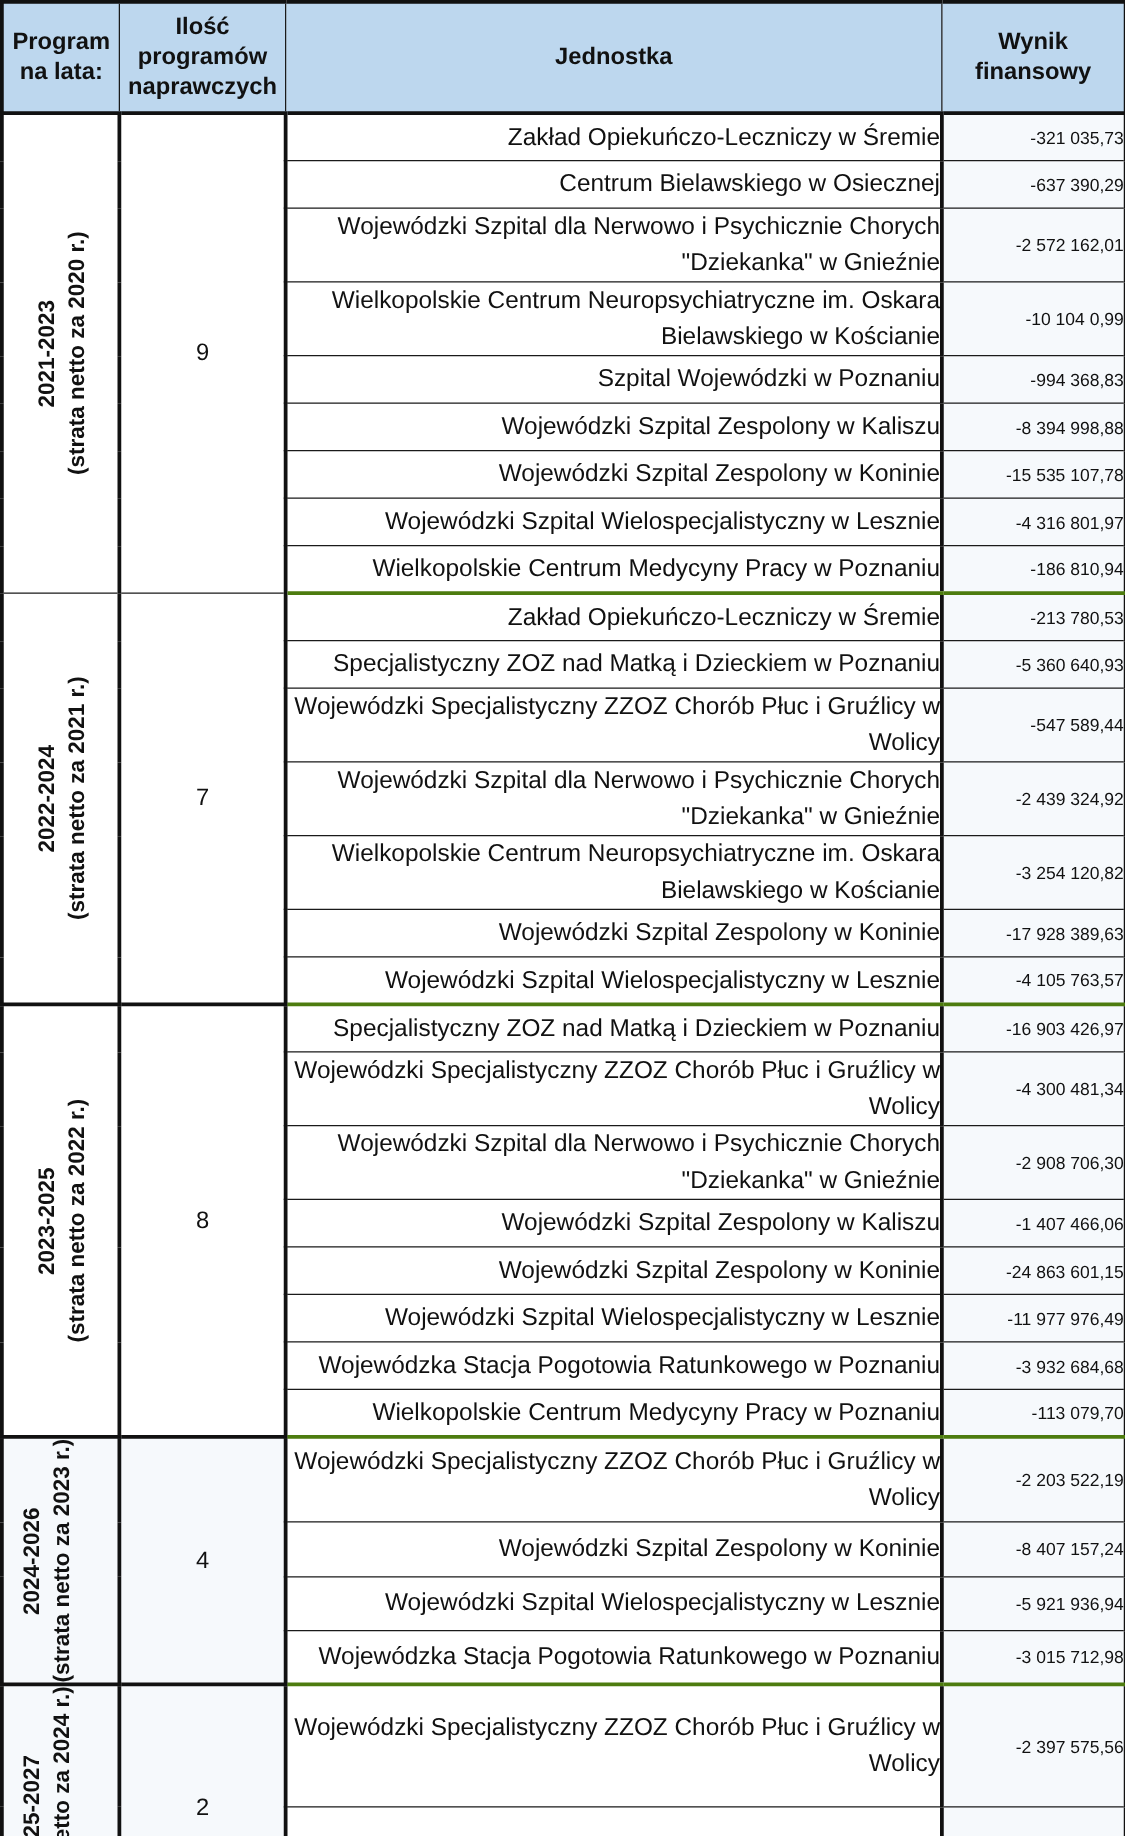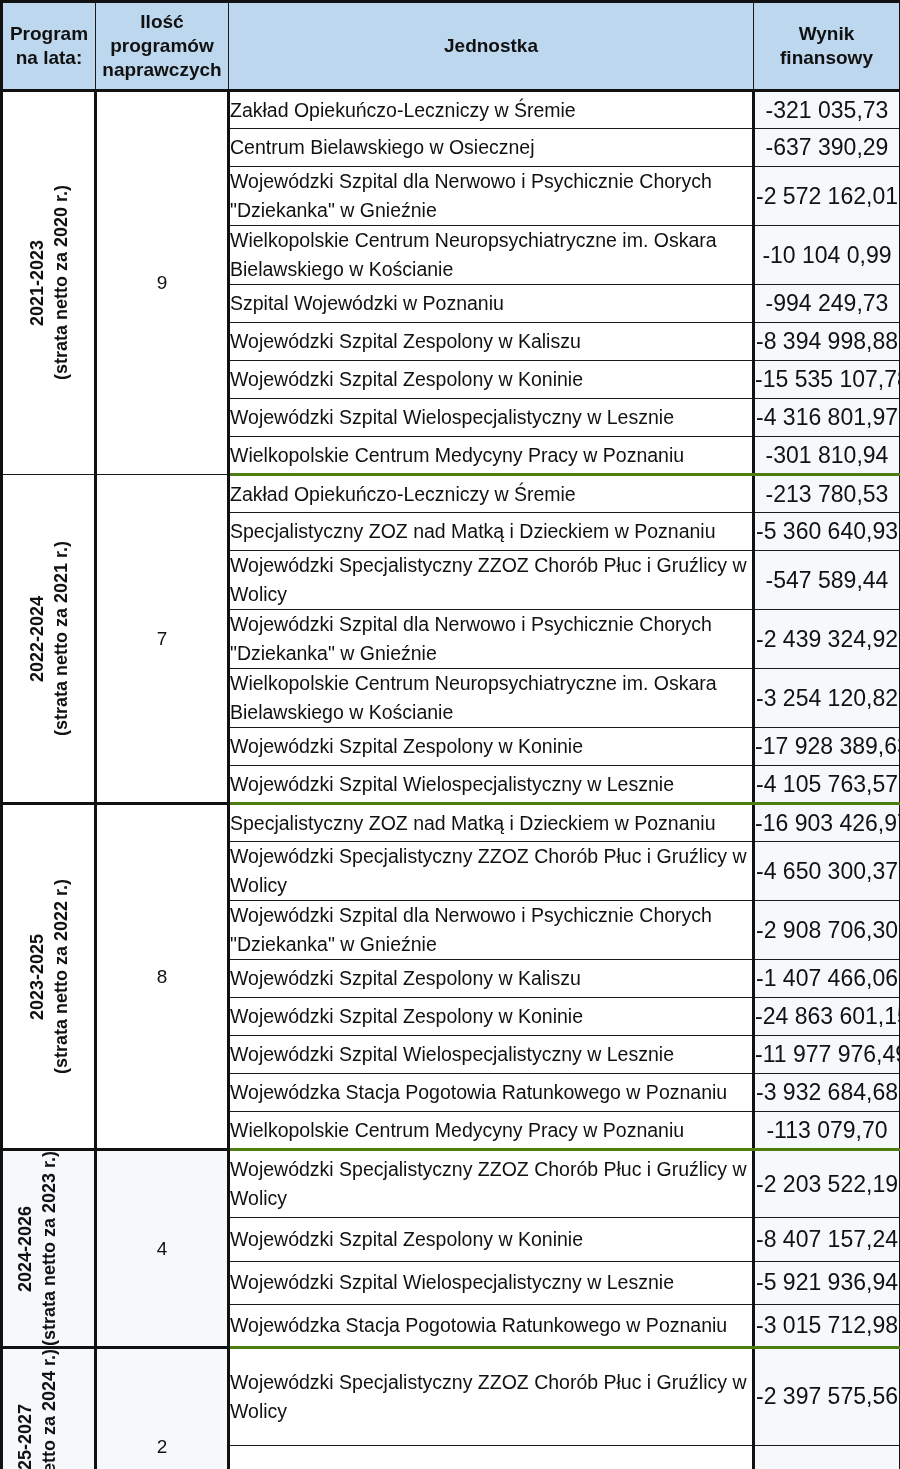--- a/index.html
+++ b/index.html
@@ -68,27 +68,27 @@
       line-height: 24px;
       text-align: center;
       white-space: normal;
     }
     .vtext span { display: block; }
     td.unit {
       font-size: 19.5px;
       line-height: 29px;
       padding: 2px 4px 2px 5px;
       vertical-align: middle;
-      text-align: left;
+      text-align: right;
     }
     td.val {
       border-left: 3px solid #111 !important;
       border-right: 3px solid #111 !important;
-      font-size: 23px;
-      text-align: center;
+      font-size: 14px;
+      text-align: right;
       padding-right: 3px;
       vertical-align: middle;
       white-space: nowrap;
       background: #f6f9fc;
     }
     tr.grp-end td { border-bottom: 3px solid #4d7c0f; }
     tr.last td { border-bottom: 3px solid #111; }
   </style>
 </head>
 <body>
@@ -130,37 +130,37 @@
     <tr style="height:59px">
       <td class="unit">Wojewódzki Szpital dla Nerwowo i Psychicznie Chorych "Dziekanka" w Gnieźnie</td>
       <td class="val">-2 572 162,01</td>
     </tr>
     <tr style="height:59px">
       <td class="unit">Wielkopolskie Centrum Neuropsychiatryczne im. Oskara Bielawskiego w Kościanie</td>
       <td class="val">-10 104 0,99</td>
     </tr>
     <tr style="height:38px">
       <td class="unit">Szpital Wojewódzki w Poznaniu</td>
-      <td class="val">-994 249,73</td>
+      <td class="val">-994 368,83</td>
     </tr>
     <tr style="height:38px">
       <td class="unit">Wojewódzki Szpital Zespolony w Kaliszu</td>
       <td class="val">-8 394 998,88</td>
     </tr>
     <tr style="height:38px">
       <td class="unit">Wojewódzki Szpital Zespolony w Koninie</td>
       <td class="val">-15 535 107,78</td>
     </tr>
     <tr style="height:38px">
       <td class="unit">Wojewódzki Szpital Wielospecjalistyczny w Lesznie</td>
       <td class="val">-4 316 801,97</td>
     </tr>
     <tr class="grp-end" style="height:38px">
       <td class="unit">Wielkopolskie Centrum Medycyny Pracy w Poznaniu</td>
-      <td class="val">-301 810,94</td>
+      <td class="val">-186 810,94</td>
     </tr>
 
     <tr style="height:38px">
       <td class="period" rowspan="7" style="border-bottom:3px solid #111">
           <div class="vwrap">
             <div class="vtext">
               <span>2022-2024</span>
               <span>(strata netto za 2021 r.)</span>
             </div>
           </div>
@@ -202,21 +202,21 @@
               <span>(strata netto za 2022 r.)</span>
             </div>
           </div>
         </td>
       <td class="count" rowspan="8" style="border-bottom:3px solid #111">8</td>
       <td class="unit">Specjalistyczny ZOZ nad Matką i Dzieckiem w Poznaniu</td>
       <td class="val">-16 903 426,97</td>
     </tr>
     <tr style="height:59px">
       <td class="unit">Wojewódzki Specjalistyczny ZZOZ Chorób Płuc i Gruźlicy w Wolicy</td>
-      <td class="val">-4 650 300,37</td>
+      <td class="val">-4 300 481,34</td>
     </tr>
     <tr style="height:59px">
       <td class="unit">Wojewódzki Szpital dla Nerwowo i Psychicznie Chorych "Dziekanka" w Gnieźnie</td>
       <td class="val">-2 908 706,30</td>
     </tr>
     <tr style="height:38px">
       <td class="unit">Wojewódzki Szpital Zespolony w Kaliszu</td>
       <td class="val">-1 407 466,06</td>
     </tr>
     <tr style="height:38px">

